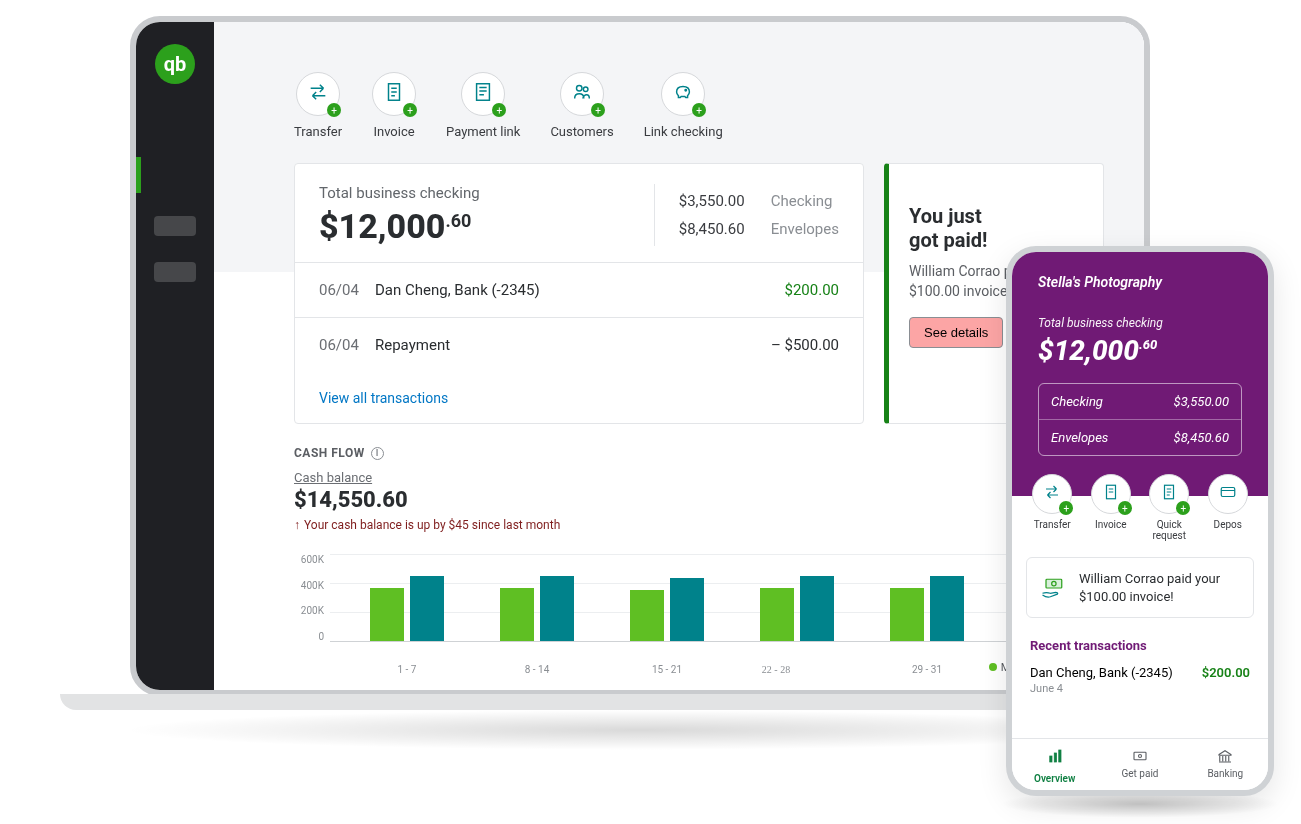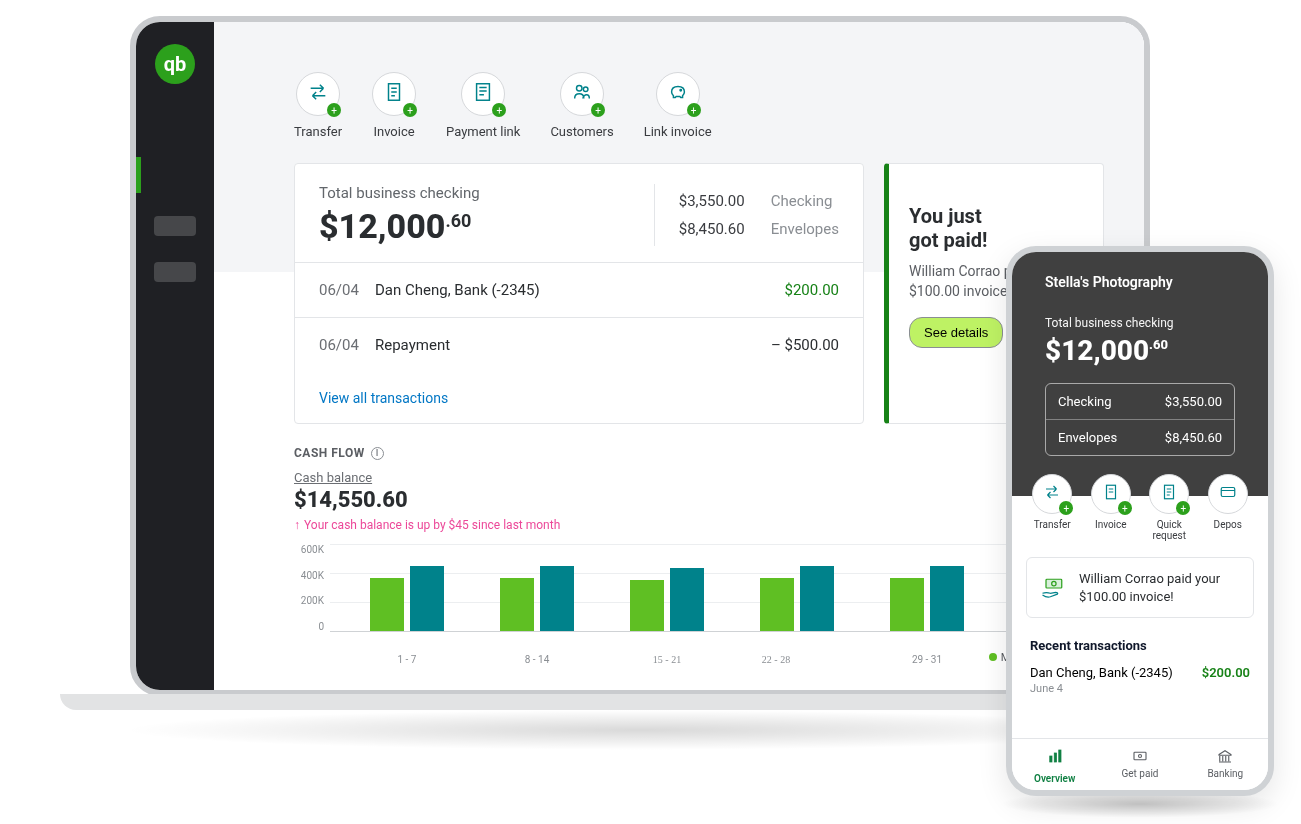--- a/index.html
+++ b/index.html
@@ -195,40 +195,40 @@
 
   .paid-card {
     width: 220px;
     border-left: 5px solid #178217;
     padding: 40px 20px 20px 20px;
   }
   .paid-title { font-size: 20px; font-weight: 700; color: #2a2d30; line-height: 1.2; margin-bottom: 10px; }
   .paid-body { font-size: 14px; color: #5b5e63; line-height: 1.4; margin-bottom: 16px; }
   .paid-btn {
     border: 1px solid #8a8e93;
-    background: #bef264;
+    background: #fca5a5;
     padding: 7px 14px;
     font-size: 13px;
-    border-radius: 13px;
+    border-radius: 4px;
     cursor: pointer;
   }
 
   
   .cashflow {
     padding: 22px 40px 0 80px;
     position: relative;
   }
   .cf-heading { text-transform: uppercase; letter-spacing: 0.5px; font-size: 12px; color: #5b5e63; font-weight: 700; display: flex; align-items: center; gap: 6px; }
   .cf-sub { font-size: 13px; color: #6b6e73; margin-top: 10px; text-decoration: underline; }
   .cf-amt { font-size: 22px; font-weight: 800; color: #2a2d30; margin-top: 2px; }
-  .cf-delta { font-size: 12px; color: #ec4899; margin-top: 6px; }
+  .cf-delta { font-size: 12px; color: #7f1d1d; margin-top: 6px; }
   .cf-delta .arrow { font-weight: 700; margin-right: 4px; }
 
   .chart {
-    margin-top: 12px;
+    margin-top: 22px;
     position: relative;
     height: 110px;
   }
   .y-axis {
     position: absolute; left: 0; top: 0; bottom: 22px;
     display: flex; flex-direction: column; justify-content: space-between;
     font-size: 10px; color: #8a8e93; text-align: right; width: 30px;
   }
   .plot {
     position: absolute; left: 36px; right: 0; top: 0; bottom: 22px;
@@ -272,24 +272,25 @@
     left: 1006px;
     width: 268px;
     height: 550px;
     border: 6px solid #cfd2d5;
     border-radius: 30px;
     background: #fff;
     overflow: hidden;
     box-shadow: 0 10px 30px rgba(0,0,0,0.1);
   }
   .phone-top {
-    background: #404040;
+    background: #701a75;
     color: #fff;
-    padding: 22px 33px 40px;
-    position: relative;
+    padding: 22px 26px 40px;
+    position: relative;
+    font-style: italic;
   }
   .phone-title { font-size: 14px; font-weight: 600; margin-bottom: 26px; }
   .phone-sub { font-size: 12px; opacity: 0.95; margin-bottom: 4px; }
   .phone-amt { font-size: 28px; font-weight: 800; }
   .phone-amt sup { font-size: 13px; vertical-align: top; position: relative; top: 3px; }
   .phone-box {
     border: 1px solid rgba(255,255,255,0.55);
     border-radius: 6px;
     margin-top: 16px;
   }
@@ -325,21 +326,21 @@
     align-items: center;
   }
   .notice-icon {
     width: 28px; height: 28px; flex-shrink: 0;
   }
   .phone-notice-text { font-size: 13px; color: #2a2d30; line-height: 1.35; }
 
   .phone-recent {
     padding: 20px 18px 0;
   }
-  .phone-recent h4 { font-size: 13px; font-weight: 700; color: #0f172a; margin-bottom: 12px; }
+  .phone-recent h4 { font-size: 13px; font-weight: 700; color: #701a75; margin-bottom: 12px; }
   .phone-tx { display: flex; justify-content: space-between; font-size: 13px; }
   .phone-tx-sub { font-size: 11px; color: #8a8e93; margin-top: 2px; }
 
   .phone-tabs {
     position: absolute;
     left: 0; right: 0; bottom: 0;
     display: flex;
     border-top: 1px solid #e3e5e8;
     background: #fff;
   }
@@ -421,21 +422,21 @@
             <span class="qa-label">Customers</span>
           </div>
           <div class="qa">
             <div class="qa-circle">
                 <span><svg viewBox="0 0 24 24">
                     <path d="M5 12c0-4 3-6 7-6s7 2 7 6c0 2-1 3-2 4v2h-2l-1-1h-4l-1 1H7v-2c-1-1-2-2-2-4z"></path>
                     <circle cx="15" cy="10" r="0.8" fill="#00828b"></circle>
                   </svg></span>
                 <div class="qa-plus">+</div>
               </div>
-            <span class="qa-label">Link invoice</span>
+            <span class="qa-label">Link checking</span>
           </div>
         </div>
       </div>
 
       <div class="cards-row">
         <div class="card balance-card">
           <div class="balance-top">
             <div class="balance-left">
               <div class="balance-title">Total business checking</div>
               <div class="balance-amount">
@@ -515,21 +516,21 @@
                 <div class="bar out" style="height: 64.5333px;"></div>
               </div>
               <div class="bars-group" style="left: 560px;">
                 <div class="bar in" style="height: 52.8px;"></div>
                 <div class="bar out" style="height: 64.5333px;"></div>
               </div>
             </div>
           <div class="x-labels" id="x-labels">
               <span class="x-lbl" style="left: 77px;">1 - 7</span>
               <span class="x-lbl" style="left: 207px;">8 - 14</span>
-              <span class="x-lbl" style="left: 337px; font-family: Liberation Serif, serif;">15 - 21</span>
+              <span class="x-lbl" style="left: 337px;">15 - 21</span>
               <span class="x-lbl" style="left: 446px; font-family: Liberation Serif, serif;">22 - 28</span>
               <span class="x-lbl" style="left: 597px;">29 - 31</span>
             </div>
         </div>
 
         <div class="legend">
           <span><span class="dot in"></span><span>Money in</span></span>
           <span><span class="dot out"></span><span>Money</span></span>
         </div>
       </div>

